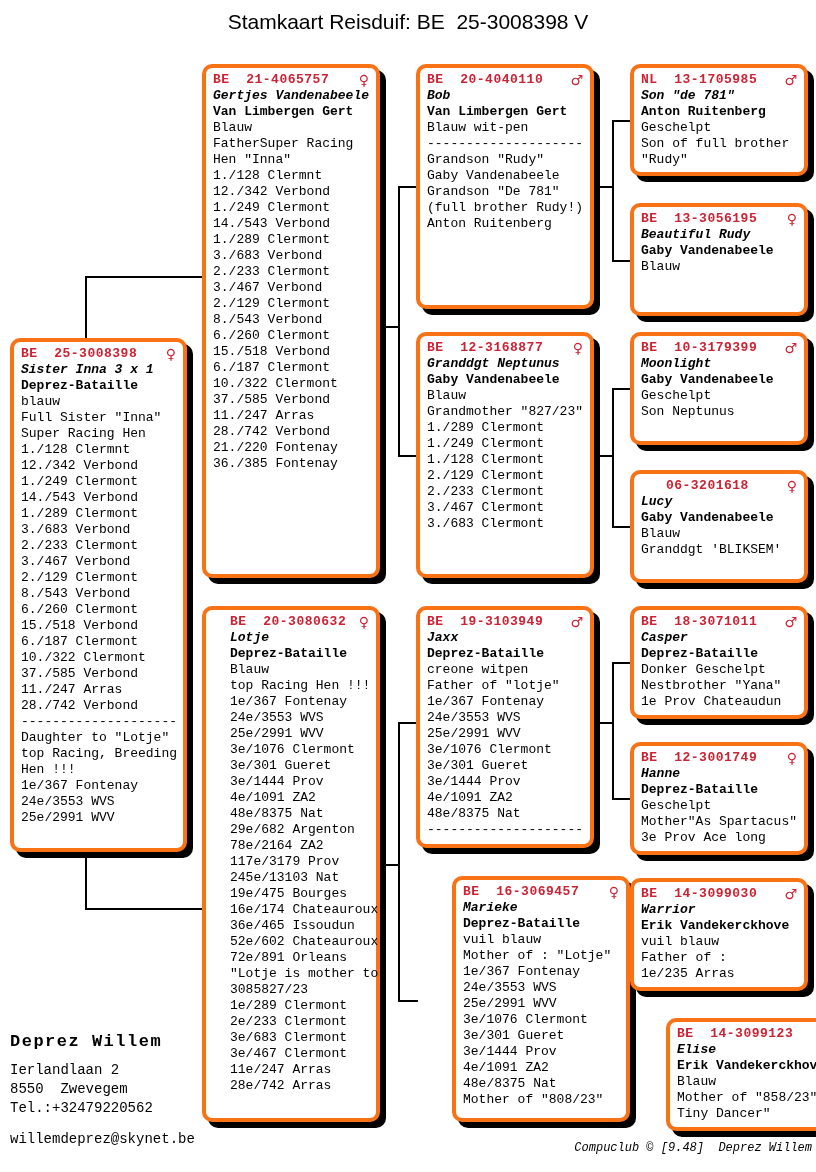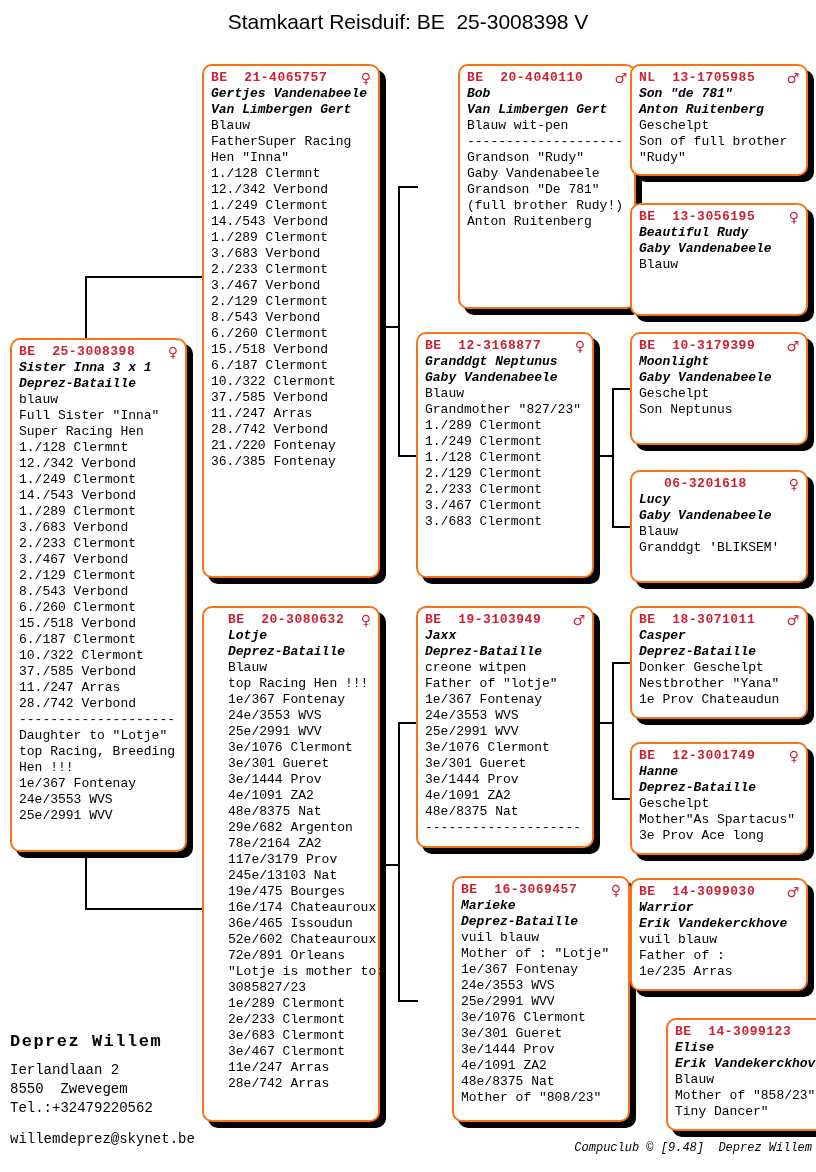--- a/index.html
+++ b/index.html
@@ -7,39 +7,39 @@
     position:relative; width:816px; height:1172px; background:#ffffff;
     font-family:"Liberation Mono","DejaVu Sans Mono",monospace;
     overflow:hidden;
   }
   #title {
     position:absolute; left:0; right:0; top:10px; text-align:center;
     font-family:"Liberation Sans","DejaVu Sans",sans-serif;
     font-size:21px; color:#000; white-space:pre;
   }
   .pbox {
-    position:absolute; background:#fff; border:2px solid #f97316;
+    position:absolute; background:#fff; border:4px solid #f97316;
     border-radius:10px; box-shadow:6px 6px 0 0 #000;
     padding:3px 7px; box-sizing:border-box; font-size:13px; line-height:16px;
   }
   .hdr { display:flex; justify-content:space-between; align-items:center; height:17px; }
   .ring { color:#cc2233; font-weight:bold; white-space:pre; letter-spacing:0.5px; }
   .sex  { color:#cc2233; font-weight:bold; font-size:14px;
           font-family:"DejaVu Sans",sans-serif; line-height:14px; }
   .bname  { font-weight:bold; font-style:italic; white-space:pre; }
-  .bowner { font-weight:bold; white-space:pre;font-style:italic; }
+  .bowner { font-weight:bold; white-space:pre; }
   .bline  { white-space:pre; }
   .cl { position:absolute; background:#000; }
   .h  { height:2px; }
   .v  { width:2px; }
 
   #b-subject { left:10px;  top:338px;  width:177px; height:514px; }
   #b-father  { left:202px; top:64px;   width:178px; height:514px; }
   #b-mother  { left:202px; top:606px;  width:178px; height:516px;padding-left:24px; }
-  #b-bob     { left:416px; top:64px;   width:178px; height:245px;margin-left:42px; }
+  #b-bob     { left:416px; top:64px;   width:178px; height:245px; }
   #b-nept    { left:416px; top:332px;  width:178px; height:246px; }
   #b-jaxx    { left:416px; top:606px;  width:178px; height:242px; }
   #b-marieke { left:416px; top:876px;  width:178px; height:246px;margin-left:36px; }
   #b-gg1     { left:630px; top:64px;   width:178px; height:112px; }
   #b-gg2     { left:630px; top:203px;  width:178px; height:113px; }
   #b-gg3     { left:630px; top:332px;  width:178px; height:113px; }
   #b-gg4     { left:630px; top:470px;  width:178px; height:113px; }
   #b-gg5     { left:630px; top:606px;  width:178px; height:113px; }
   #b-gg6     { left:630px; top:742px;  width:178px; height:113px; }
   #b-gg7     { left:630px; top:878px;  width:178px; height:113px; }

